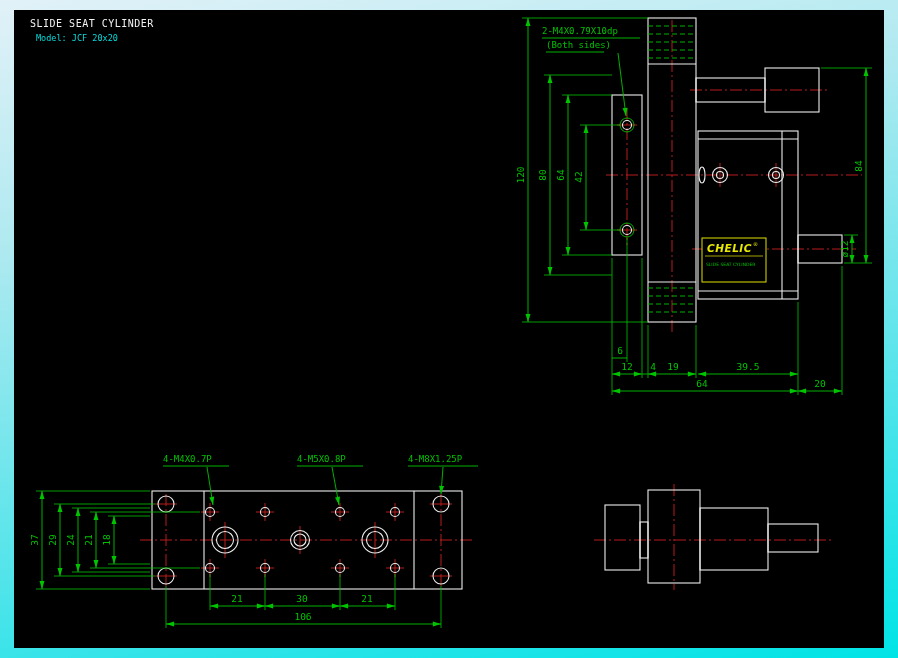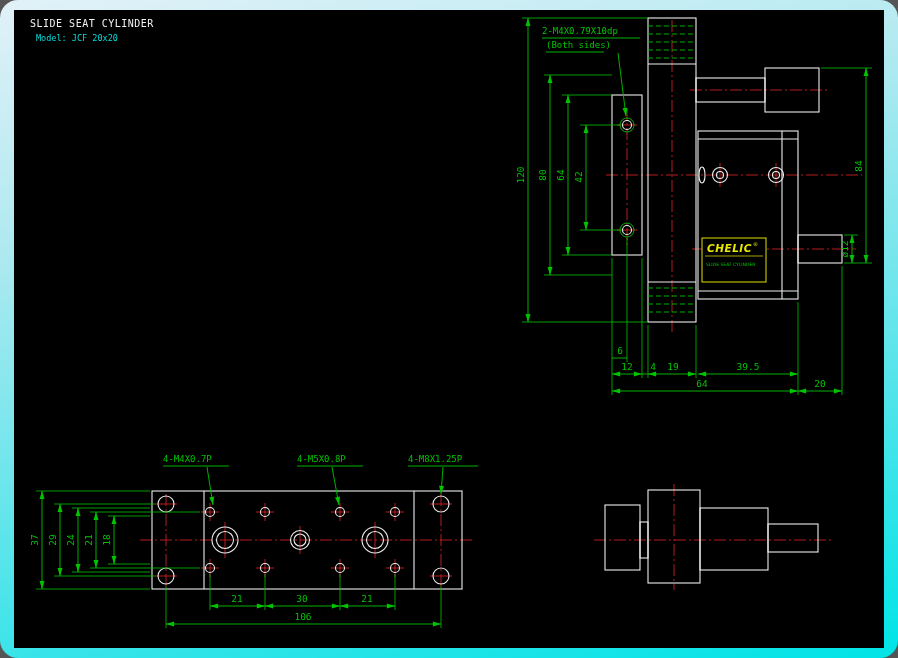--- a/index.html
+++ b/index.html
@@ -1,20 +1,19 @@
 <!DOCTYPE html>
 <html><head>
 <meta charset="utf-8">
 <style>
   html,body{margin:0;padding:0;background:#555;}
   .frame{
     position:relative;width:898px;height:658px;overflow:hidden;
     background:linear-gradient(168deg,#e2f1f8 0%,#aee9f0 30%,#4de4ea 70%,#00e4e6 100%);
     font-family:"DejaVu Sans Mono",monospace;
-    border-radius:18px;
   }
   .canvas{position:absolute;left:14px;top:10px;width:870px;height:638px;background:#000;}
   svg{display:block;}
   
   g.geo{stroke:#ededed;fill:none;stroke-width:1.1px;}
   g.hid{stroke:#00c400;fill:none;stroke-width:0.9px;stroke-dasharray:5 3;}
   g.cl{stroke:#cc1f1f;fill:none;stroke-width:0.9px;stroke-dasharray:12 3 2 3;}
   g.clx{stroke:#cc1f1f;fill:none;stroke-width:0.9px;}
   g.dim line, g.dim circle{stroke:#00c400;fill:none;stroke-width:0.9px;}
   g.dim .ext{stroke-width:0.8px;}

